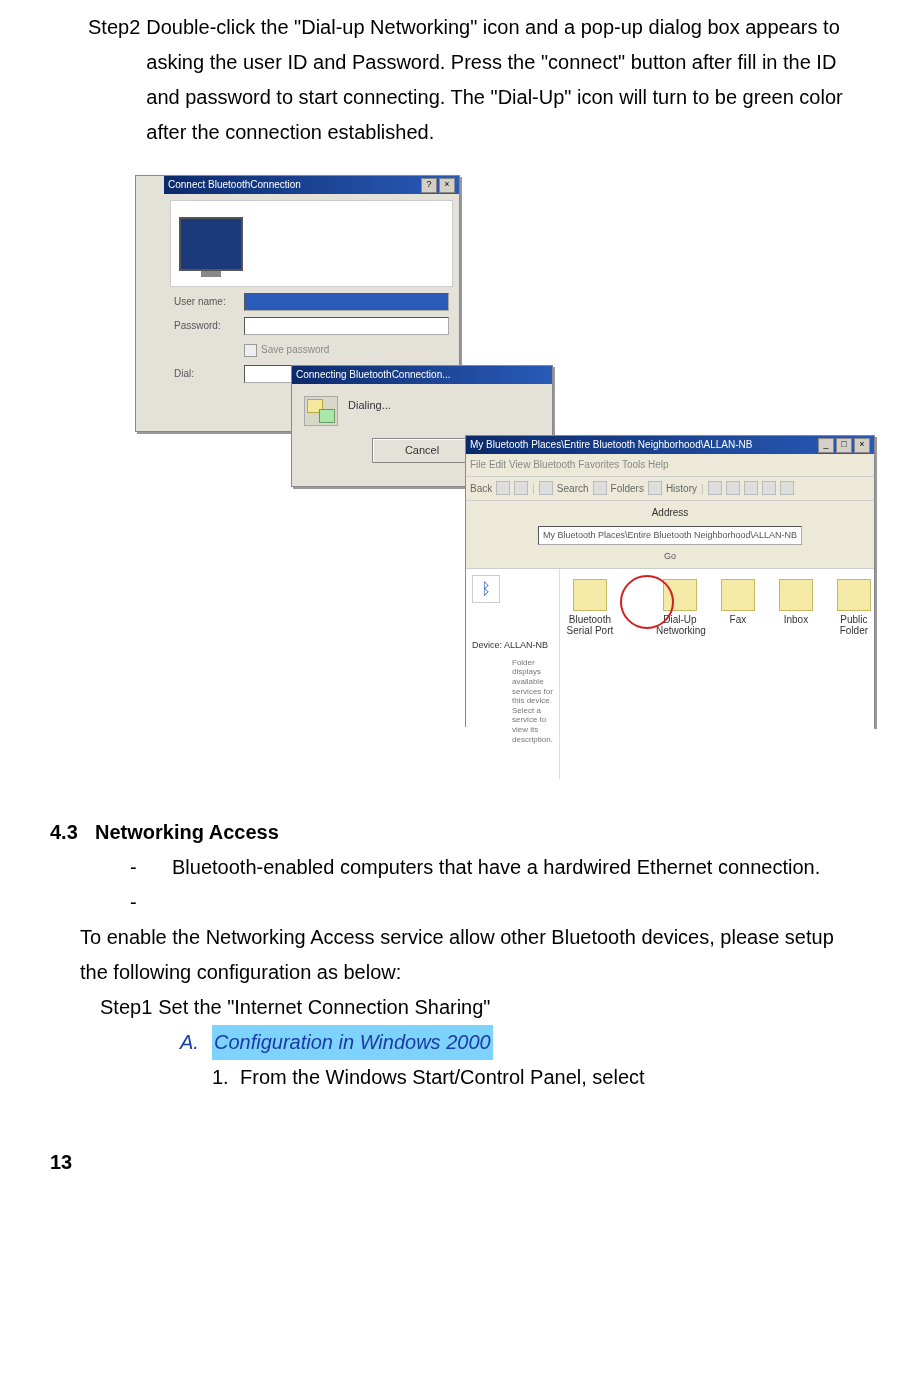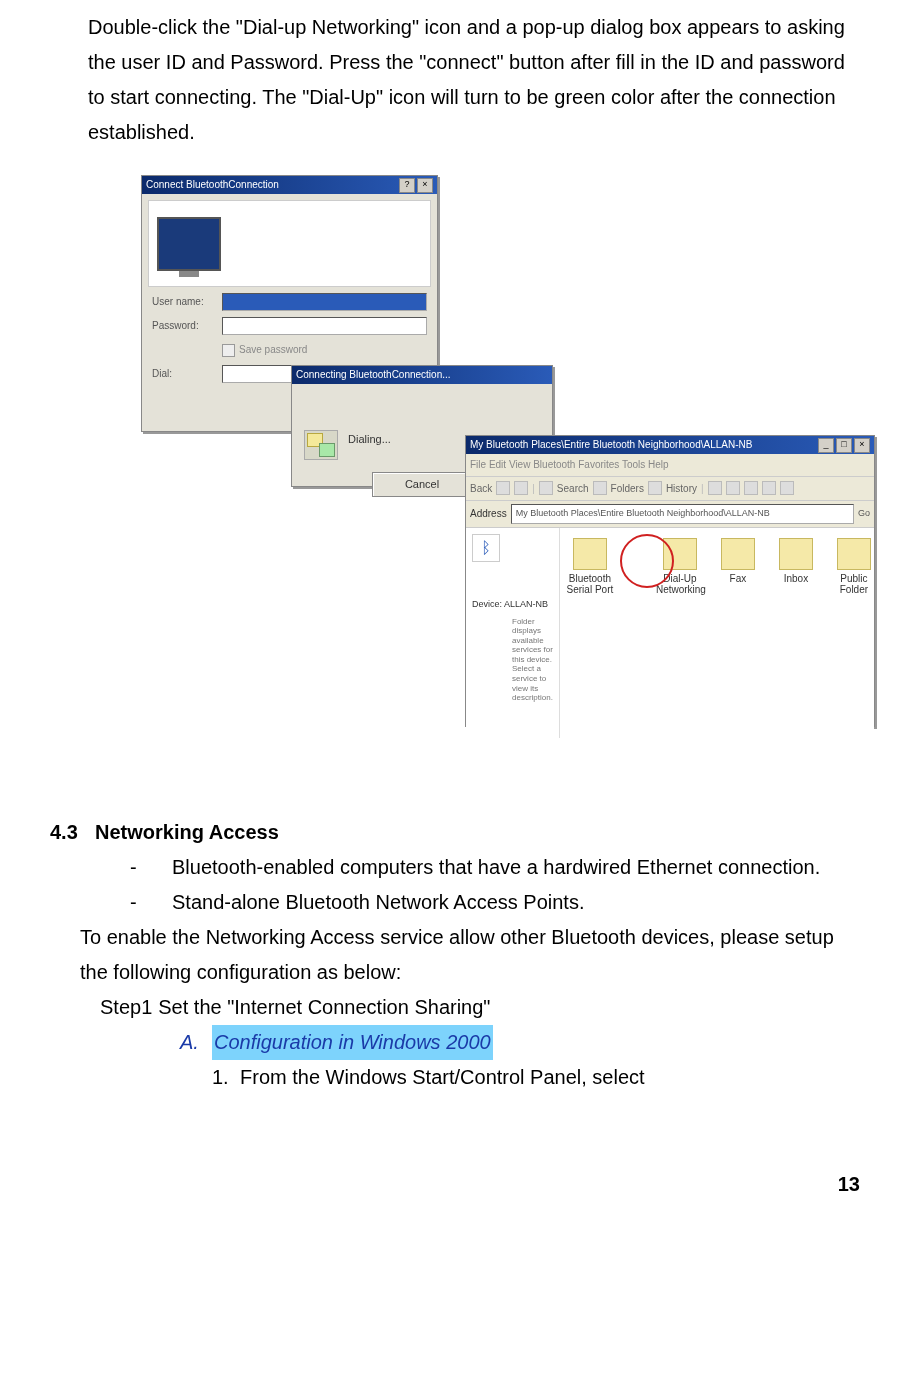--- a/index.html
+++ b/index.html
@@ -60,24 +60,25 @@
       height: 13px;
       background: #d4d0c8;
       border: 1px solid #888;
       font-size: 9px;
       line-height: 11px;
       text-align: center;
       color: #000;
     }
     
     .win1 {
-      left: 6px;
+      left: 0;
       top: 0;
       width: 295px;
       height: 255px;
+      padding-left: 28px;
     }
     .win1 .top-area {
       height: 85px;
       background: #fff;
       margin: 6px;
       border: 1px solid #ccc;
       display: flex;
       align-items: center;
     }
     .monitor {
@@ -139,21 +140,20 @@
       left: 156px;
       top: 190px;
       width: 260px;
       height: 120px;
     }
     .win2 .body {
       padding: 12px;
       display: flex;
       align-items: flex-start;
       gap: 10px;
-      margin-top: 34px;
     }
     .win2 .icon {
       width: 32px;
       height: 28px;
       background: #d8d8c8;
       border: 1px solid #aaa;
       position: relative;
     }
     .win2 .icon::before {
       content: "";
@@ -227,20 +227,21 @@
       vertical-align: middle;
     }
     .addressbar {
       background: #ece9d8;
       font-size: 10px;
       padding: 3px 4px;
       border-bottom: 1px solid #ccc;
       display: flex;
       align-items: center;
       gap: 4px;
+      flex-direction: column;
     }
     .addressbar .addrfield {
       flex: 1;
       background: #fff;
       border: 1px inset #aaa;
       padding: 1px 4px;
       font-size: 9px;
       color: #555;
       white-space: nowrap;
       overflow: hidden;
@@ -364,30 +365,31 @@
       padding: 0 2px;
     }
     .sub-1 {
       margin-left: 162px;
       display: flex;
     }
     .sub-1 .n-lbl {
       flex: 0 0 28px;
     }
     .pagenum {
-      text-align: right;
+      text-align: left;
       font-weight: bold;
-      margin-top: 72px;
+      margin-top: 50px;
     }
   </style>
 </head>
 <body>
 
 <div class="page">
   <div class="step-row">
+    <div class="step-label">Step2</div>
     <div class="step-body">Double-click the "Dial-up Networking" icon and a pop-up dialog box appears to asking the user ID and Password. Press the "connect" button after fill in the ID and password to start connecting. The "Dial-Up" icon will turn to be green color after the connection established.</div>
   </div>
 
   <div class="screenshot-stack">
 
     <div class="win win1">
       <div class="titlebar">
         <span>Connect BluetoothConnection</span>
         <span class="tbtns">
           <span class="tbtn">?</span>
@@ -497,21 +499,20 @@
     <span>Networking Access</span>
   </div>
 
 
   <div class="bullet-row">
     <span class="bullet-dash">-</span>
     <span>Bluetooth-enabled computers that have a hardwired Ethernet connection.</span>
   </div>
   <div class="bullet-row">
     <span class="bullet-dash">-</span>
-    <span>Stand-alone Bluetooth Network Access Points.</span>
   </div>
 
   <div class="para">To enable the Networking Access service allow other Bluetooth devices, please setup the following configuration as below:</div>
 
   <div class="step1-row">
     <span class="step1-label">Step1</span>
     <span>Set the "Internet Connection Sharing"</span>
   </div>
 
   <div class="sub-a">

